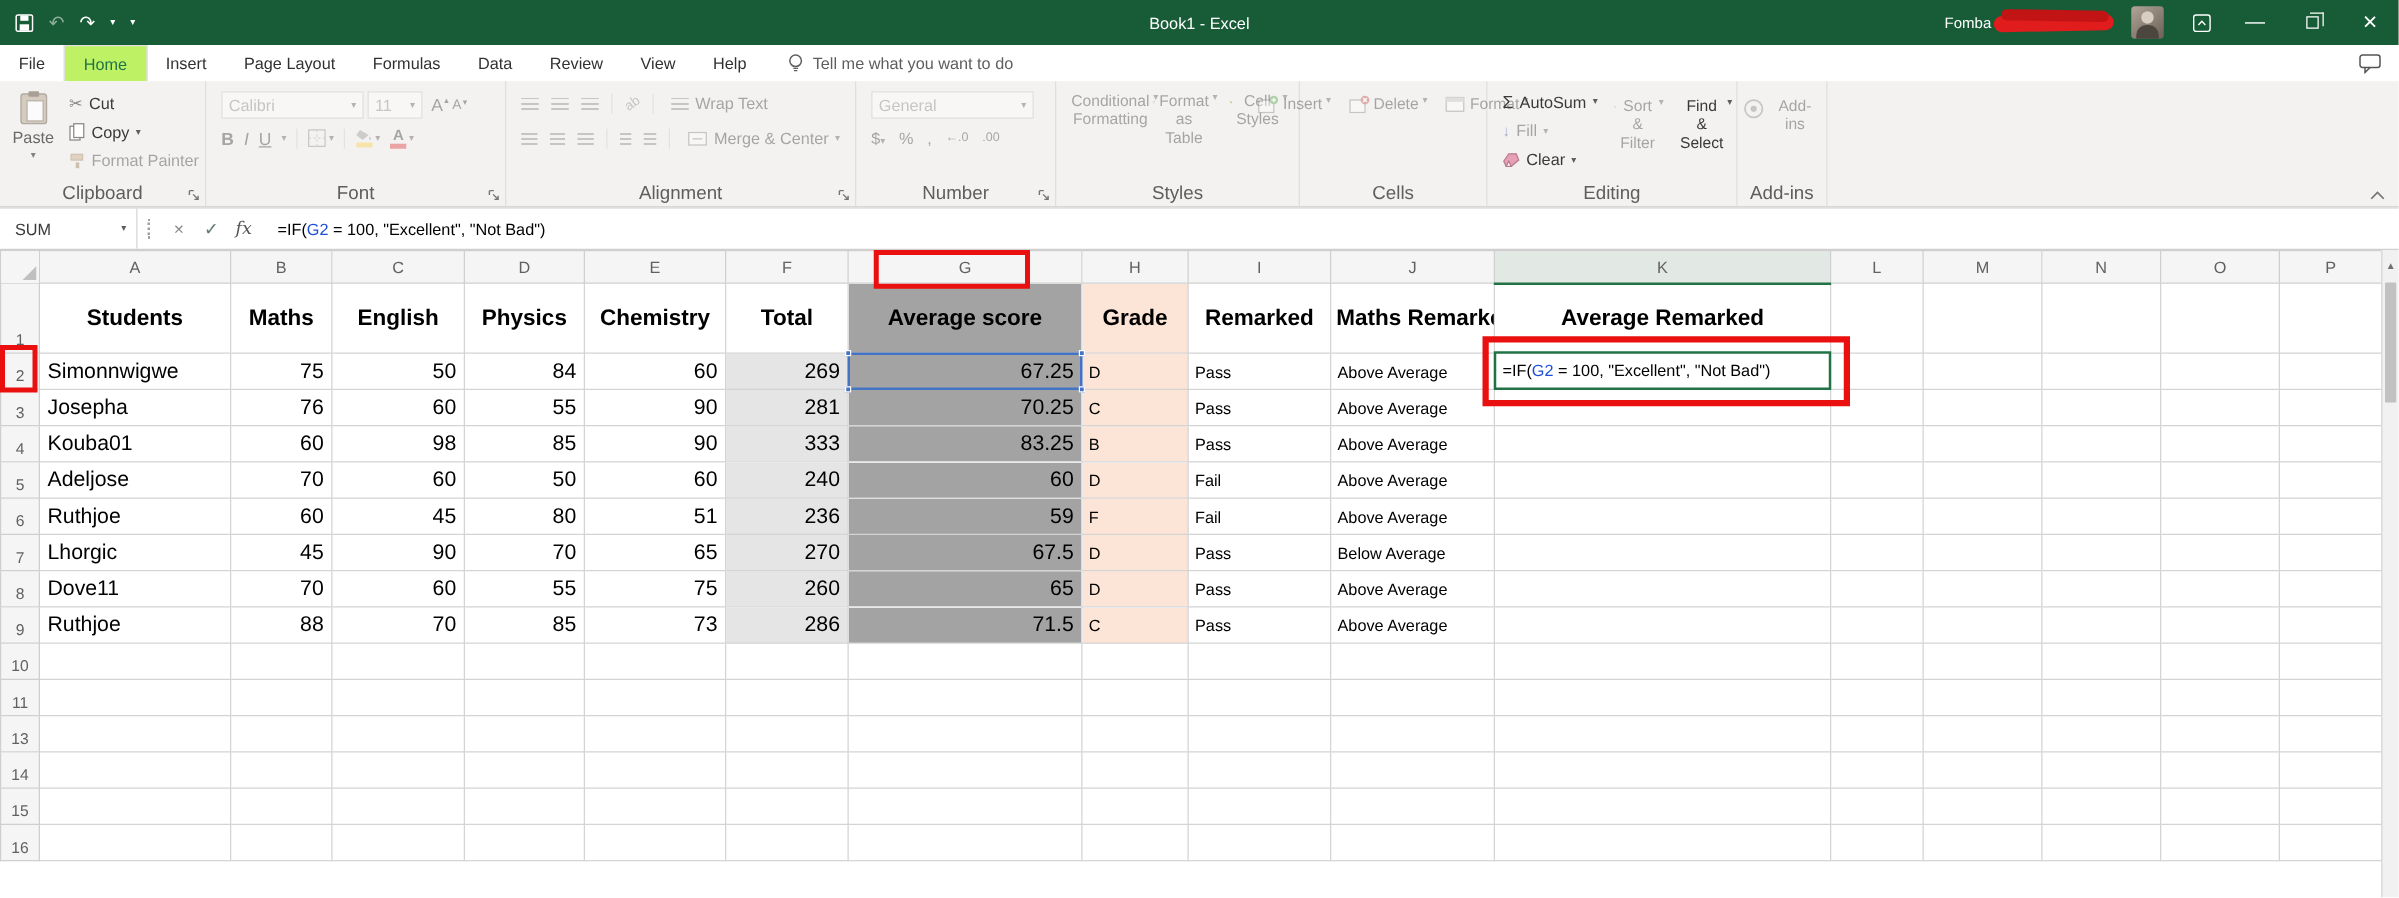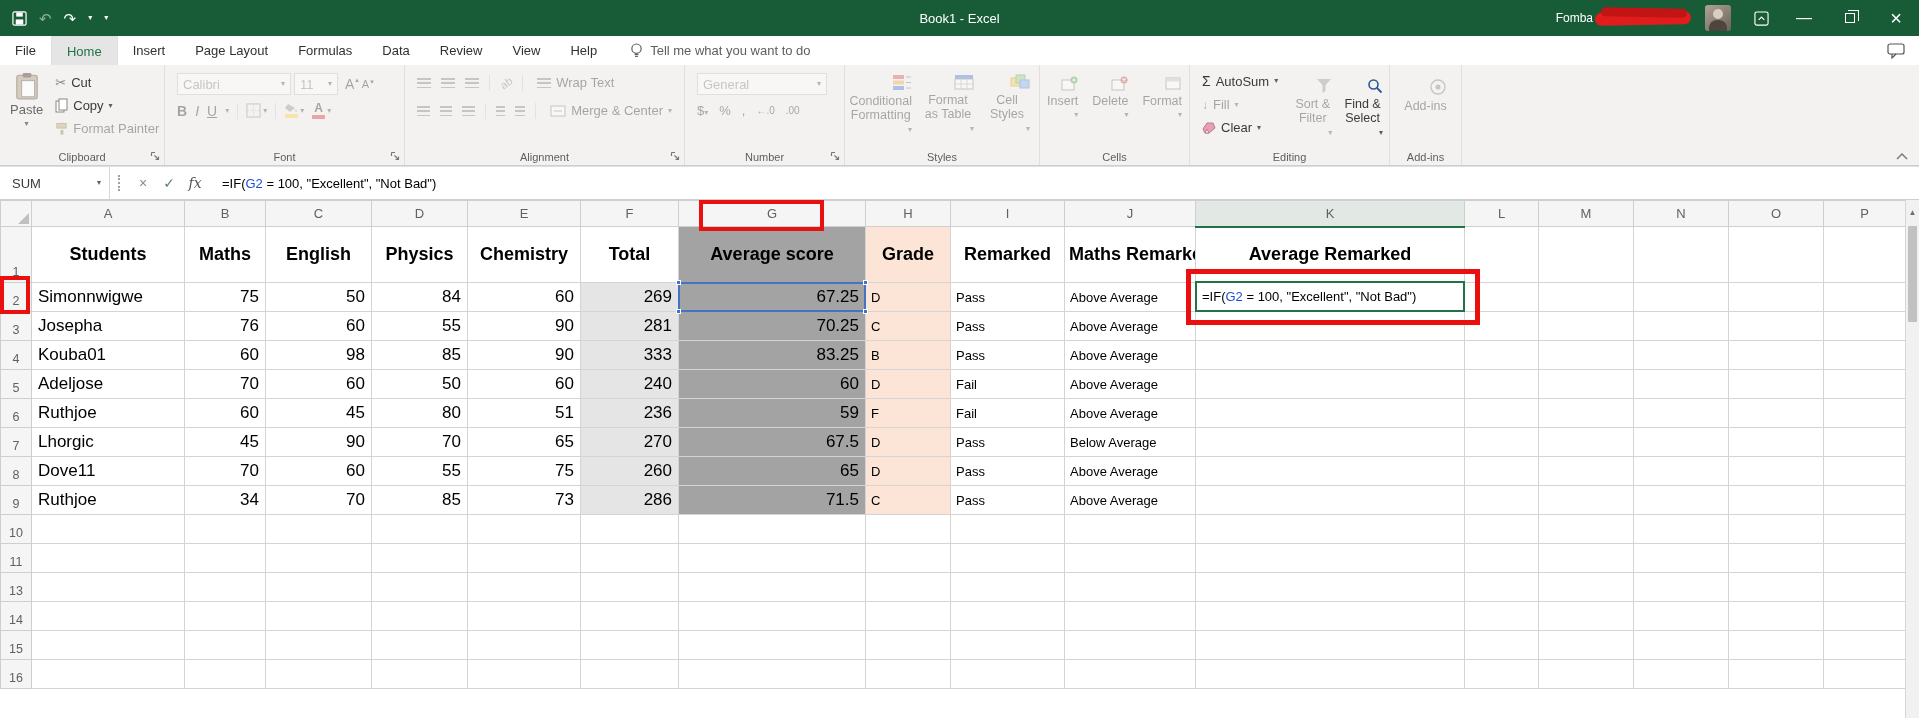--- a/index.html
+++ b/index.html
@@ -21,38 +21,38 @@
 .avatar::after{content:"";position:absolute;left:4px;top:15px;width:18px;height:12px;border-radius:8px 8px 0 0;background:#4d463f;}
 .tb-icon{width:40px;height:36px;display:flex;align-items:center;justify-content:center;}
 .winbtn{width:46px;height:36px;display:flex;align-items:center;justify-content:center;font-size:16px;}
 .winbtn.close{font-size:20px;}
 .restore-box{width:10px;height:10px;border:1.2px solid #fff;position:relative;}
 .restore-box::before{content:"";position:absolute;left:2px;top:-4px;width:10px;height:10px;border:1.2px solid #fff;border-left:none;border-bottom:none;}
 
 
 .tabrow{height:29px;background:#fff;display:flex;align-items:stretch;font-size:13px;color:#323130;position:relative;flex:none;}
 .tab{padding:0 15px;display:flex;align-items:center;cursor:default;}
-.tab.active{background:#e5e5e5;color:#217346;border:1px solid #e1dfdd;border-bottom:none;}
+.tab.active{background:#bef264;color:#217346;border:1px solid #e1dfdd;border-bottom:none;}
 .tellme{display:flex;align-items:center;gap:7px;margin-left:18px;color:#605e5c;}
 .comment-ic{position:absolute;right:14px;top:7px;}
 
 
 .ribbon{height:101px;background:#f3f2f1;border-bottom:1px solid #d0cecc;display:flex;position:relative;flex:none;}
 .rgroup{position:relative;border-right:1px solid #e1dfdd;flex:none;height:100%;}
 .gbody{height:84px;display:flex;}
 .row{display:flex;flex-direction:row;}
 .col{display:flex;flex-direction:column;}
-.glabel{position:absolute;bottom:2px;left:0;right:0;text-align:center;font-size:11px;color:#605e5c;}
+.glabel{position:absolute;bottom:2px;left:0;right:0;text-align:center;font-size:15px;color:#605e5c;}
 .launch{position:absolute;right:3px;bottom:3px;width:12px;height:12px;}
 .dis{opacity:.42;}
 .semi{opacity:.75;}
 .rsm{display:flex;align-items:center;gap:5px;font-size:13px;color:#3b3a39;padding:2px 4px;white-space:nowrap;}
 .dd{font-size:8px;color:#605e5c;line-height:1;}
 .bigbtn{display:flex;flex-direction:column;align-items:center;justify-content:flex-start;gap:3px;font-size:13px;color:#3b3a39;padding:7px 8px 0 10px;line-height:1.1;text-align:center;}
-.big2{display:flex;flex-direction:column;align-items:flex-end;justify-content:flex-start;gap:3px;font-size:12.5px;color:#3b3a39;padding:7px 4px 0 4px;line-height:1.15;text-align:center;}
+.big2{display:flex;flex-direction:row;align-items:flex-start;justify-content:flex-start;gap:3px;font-size:12.5px;color:#3b3a39;padding:7px 4px 0 4px;line-height:1.15;text-align:center;}
 .combo{height:22px;background:#fff;border:1px solid #c8c6c4;display:flex;align-items:center;justify-content:space-between;padding:0 5px;font-size:13px;color:#8a8886;}
 .tbtn{font-size:14px;color:#3b3a39;display:inline-flex;align-items:flex-start;}
 .tbtn .tiny{font-size:7px;margin-left:1px;}
 .b{font-weight:bold;}.i{font-style:italic;}.u{text-decoration:underline;}
 .vdiv{width:1px;height:16px;background:#d0cecc;display:inline-block;}
 .ln{width:14px;height:10px;display:inline-block;background:repeating-linear-gradient(to bottom,#8a8886 0 1.6px,transparent 1.6px 4.3px);}
 .ficon{display:inline-flex;flex-direction:column;align-items:center;line-height:1;}
 .ficon .fa{font-size:12px;font-weight:bold;color:#3b3a39;}
 .cbar{width:13px;height:4px;margin-top:1px;}
 .red-bar{background:#e03a3a;}
@@ -645,21 +645,21 @@
             <td></td>
             <td></td>
             <td></td>
             <td></td>
             <td></td>
             <td></td>
           </tr>
           <tr class="data-row">
             <td class="rowhead">9</td>
             <td class="c-name">Ruthjoe</td>
-            <td class="c-num">34</td>
+            <td class="c-num">88</td>
             <td class="c-num">70</td>
             <td class="c-num">85</td>
             <td class="c-num">73</td>
             <td class="c-num f-total">286</td>
             <td class="c-num f-avg">71.5</td>
             <td class="c-sm f-grade">C</td>
             <td class="c-sm">Pass</td>
             <td class="c-sm">Above Average</td>
             <td></td>
             <td></td>

